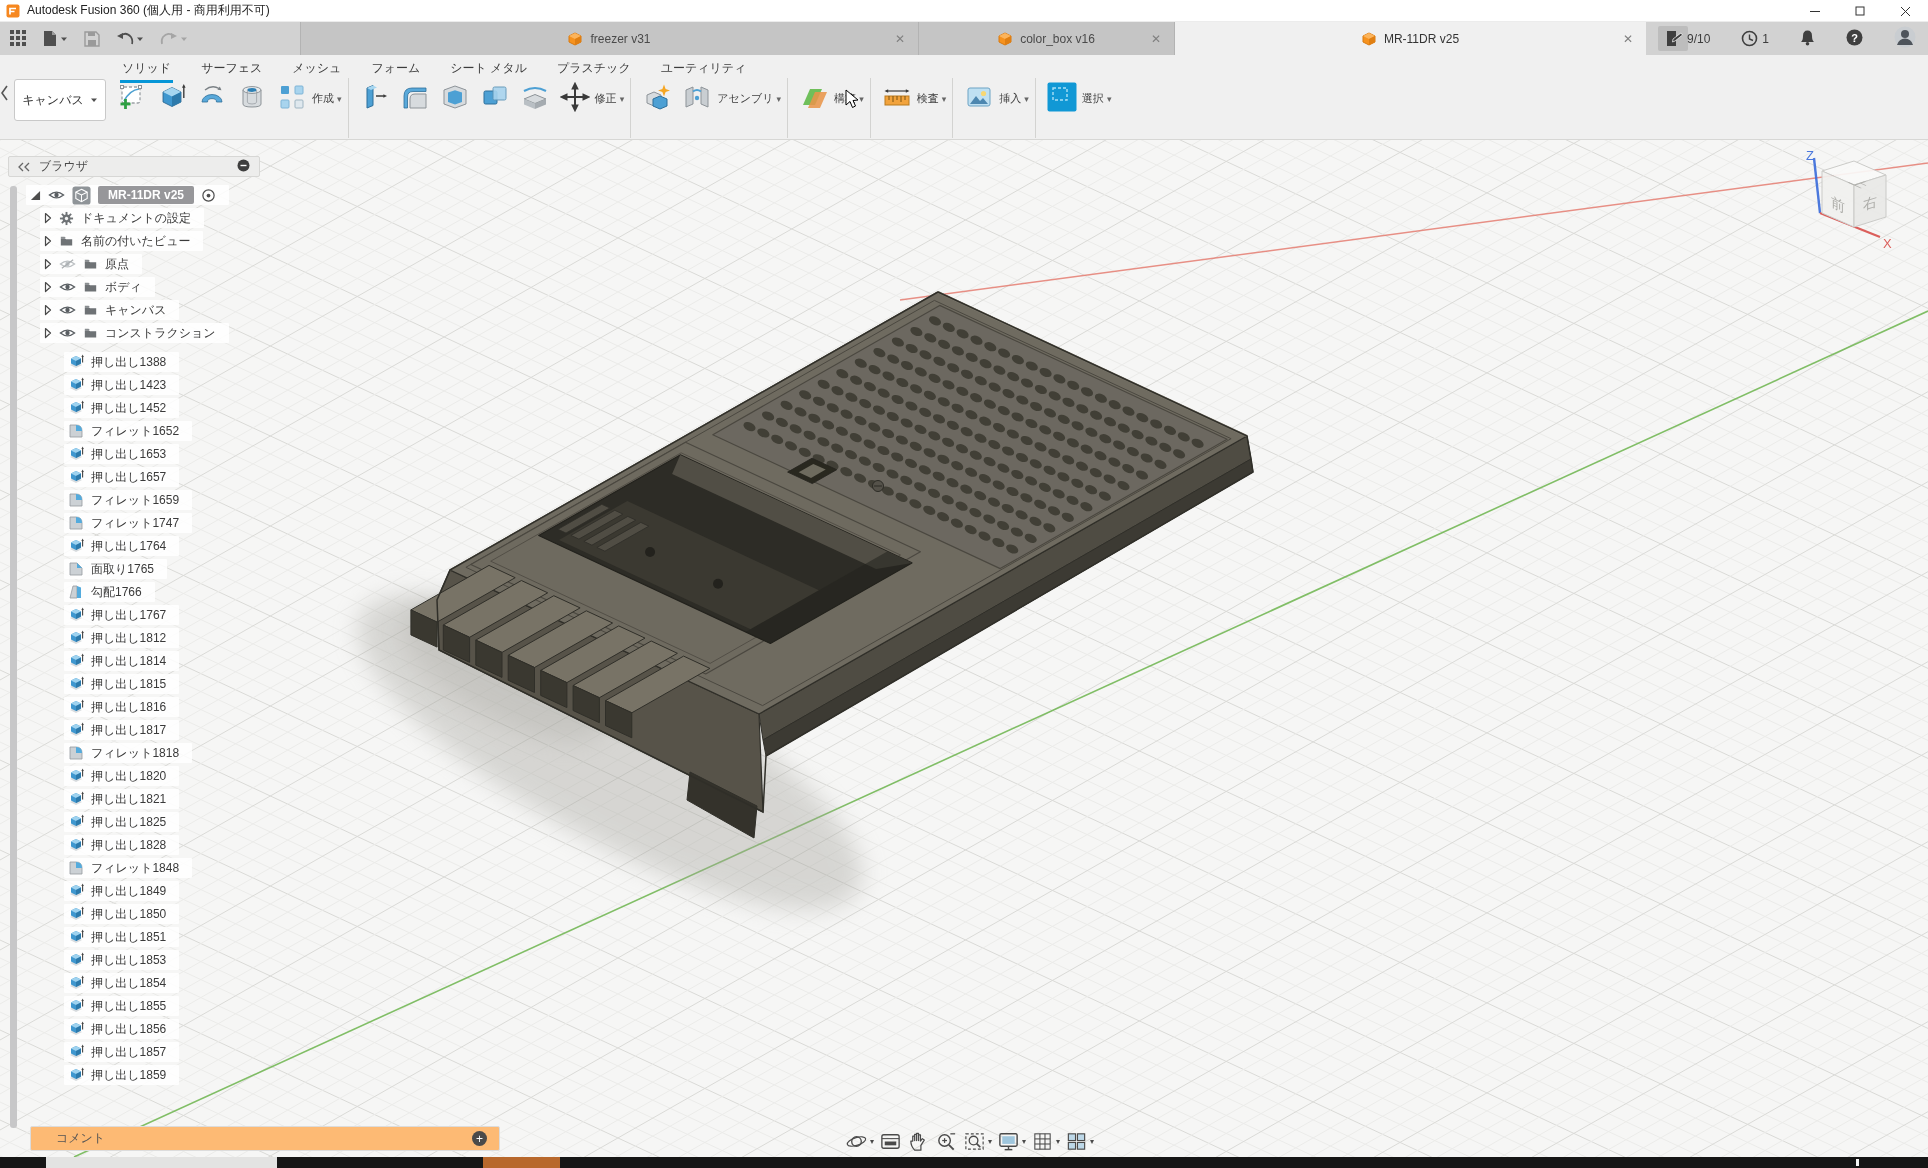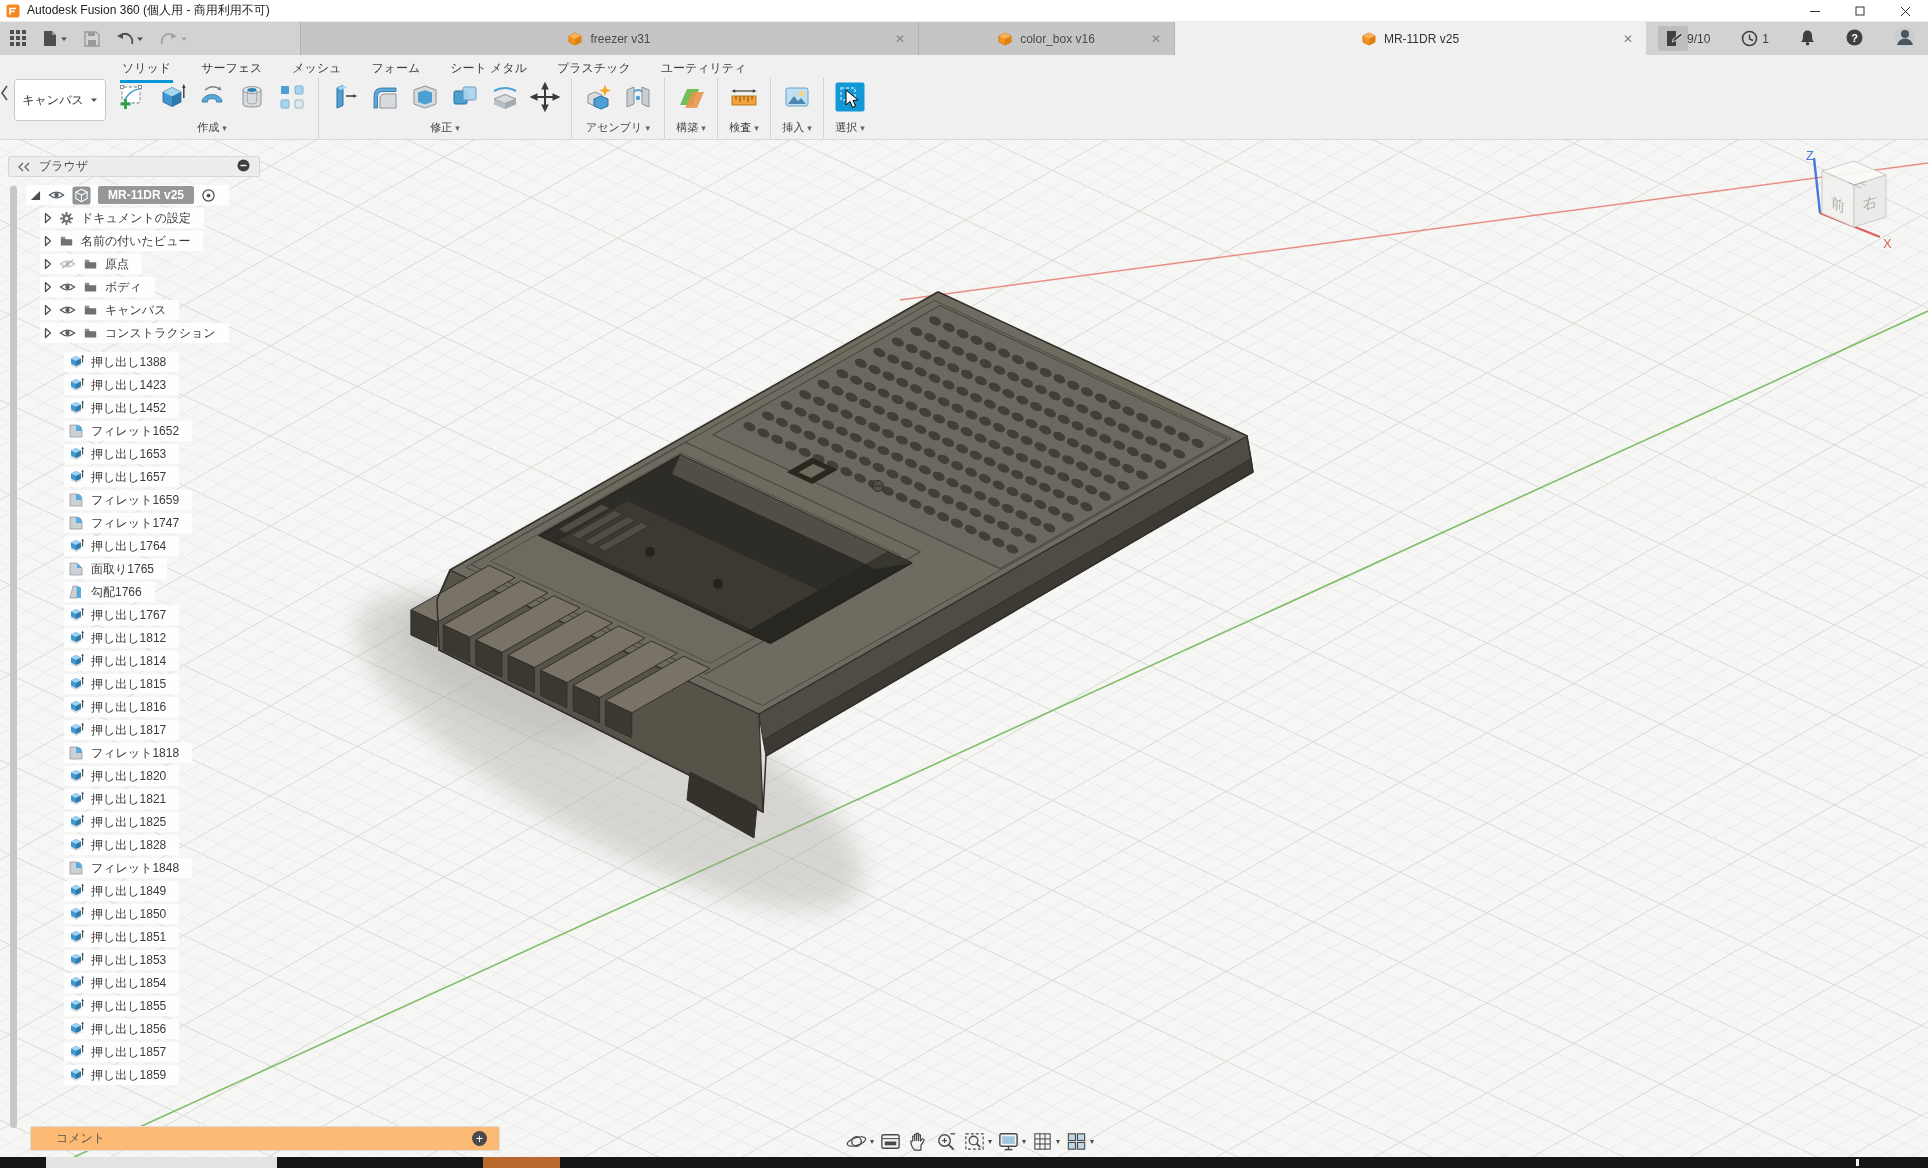--- a/index.html
+++ b/index.html
@@ -31,21 +31,21 @@
   
   .ribbon { position:absolute; left:0; top:55px; width:1928px; height:85px; background:#f0f0f0;
     border-bottom:1px solid #d7d7d5; z-index:28; }
   .design-dd { position:absolute; left:14px; top:24px; width:92px; height:42px; background:#fff;
     border:1px solid #c9c9c9; border-radius:3px; display:flex; align-items:center; justify-content:center;
     gap:6px; font-size:12px; color:#333; }
   .rib-tabs { position:absolute; left:120px; top:2px; display:flex; gap:26px; font-size:12px; color:#3c3c3c; }
   .rib-tab { padding:3px 2px 3px; border-bottom:3px solid transparent; white-space:nowrap; }
   .rib-tab.active { border-bottom-color:#0696d7; }
   #ribbon-groups { position:absolute; left:112px; top:21px; display:flex; align-items:flex-start; }
-  .rib-group { display:flex; flex-direction:column; align-items:center; }
+  .rib-group { display:flex; flex-direction:row; align-items:center; }
   .rib-icons { display:flex; }
   .tool-btn { width:40px; height:42px; display:flex; align-items:center; justify-content:center; }
   .tool-btn svg { width:30px; height:30px; }
   .rib-label { font-size:11px; color:#3f3f3f; margin-top:2px; white-space:nowrap; }
   .rib-label .caret { font-size:9px; color:#666; }
   .rib-sep { width:1px; height:60px; background:#d3d3d1; margin:2px 6px 0 6px; }
   .edge-toggle { position:absolute; left:0; top:84px; z-index:40; color:#555; font-size:13px; }
 
   
   .viewport { position:absolute; left:0; top:140px; width:1928px; height:1017px; background:#f6f6f5; overflow:hidden; }

